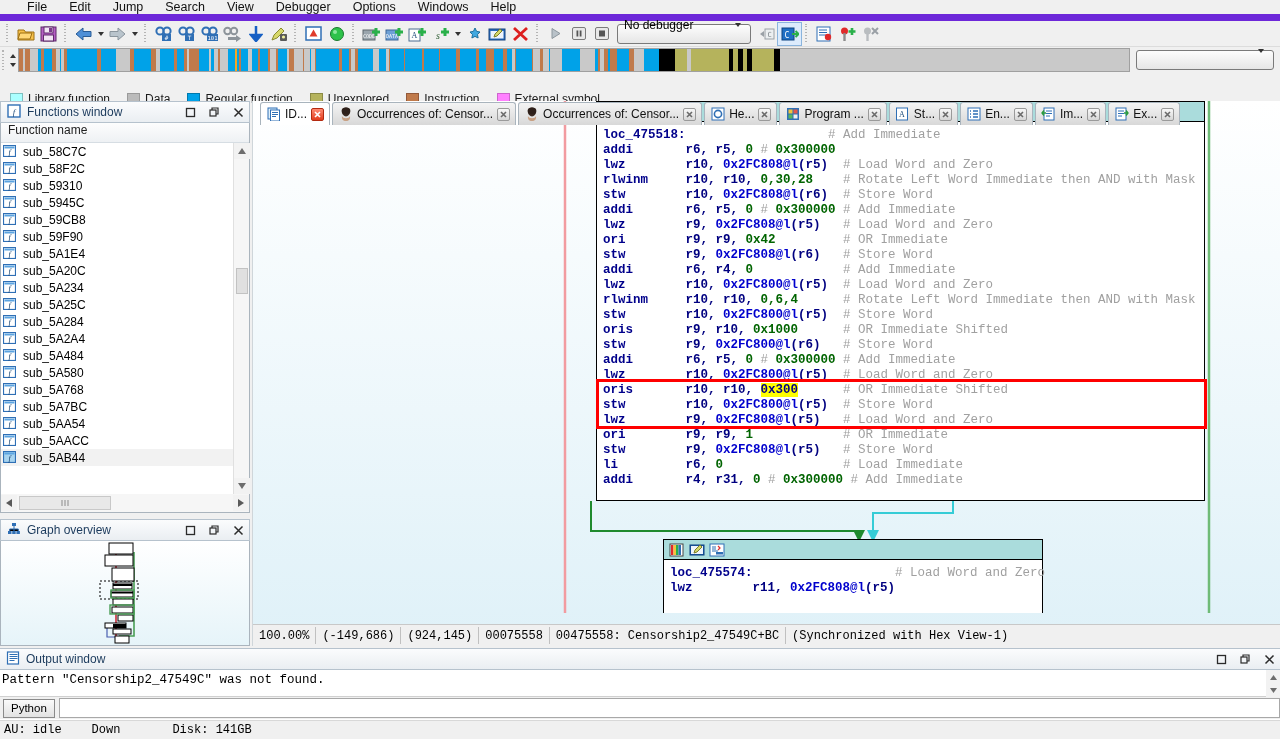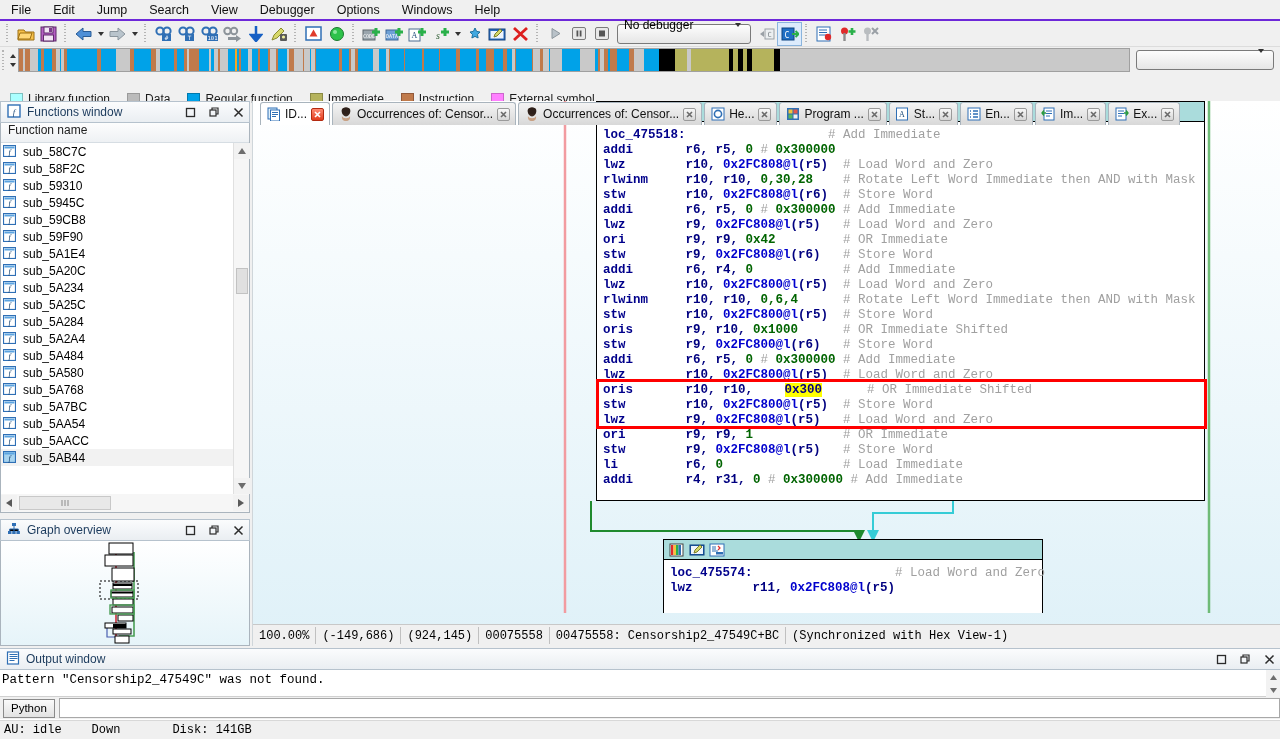--- a/index.html
+++ b/index.html
@@ -10,21 +10,21 @@
     font-family: "Liberation Sans", sans-serif;
     font-size: 12px;
     background: #f0f0f0;
     -webkit-font-smoothing: none;
   }
   #app { position: relative; width: 1280px; height: 739px; background: #f0f0f0; }
 
   
   #menubar {
     height: 21px; background: #f0f0f0; display: flex; align-items: center;
-    padding-left: 0; border-bottom: 2px solid #6d28d9;
+    padding-left: 16px; border-bottom: 7px solid #6d28d9;
   }
   .menu-item { padding: 2px 11px; font-size: 12.5px; color: #111; cursor: default; }
 
   
   #toolbar {
     height: 26px; background: #f0f0f0; display: flex; align-items: center;
     padding: 0 2px; border-bottom: 1px solid #dcdcdc;
   }
   .tb-grip {
     width: 6px; height: 20px; margin: 0 3px;
@@ -128,21 +128,21 @@
   
   .node { position:absolute; background:#ffffff; border:1px solid #000; }
   .node-tb { height: 20px; background:#aadcdc; border-bottom:1px solid #000; display:flex; align-items:center; padding-left:4px; gap:3px;}
   .node-tb-btn { width:17px; height:16px; display:flex; align-items:center; justify-content:center;}
   .code { font-family: "Liberation Mono", monospace; font-size: 12.5px; line-height: 15px; padding: 6px 4px 4px 6px; white-space: pre; }
   .c-mn { color: #00008b; font-weight: 700; }   
   .c-reg { color: #000080; font-weight: 700; }
   .c-num { color: #006400; font-weight: 700; }
   .c-addr { color: #0000cd; font-weight: 700; }
   .c-cmt { color: #a0a0a0; }
-  .c-hl { background: #ffff00; color:#000080; font-weight:700;margin-left:24px; }
+  .c-hl { background: #ffff00; color:#000080; font-weight:700; }
   .red-box { position:absolute; border: 3px solid #ff0000; pointer-events:none; }
 
   
   #outwin { position:absolute; left:0; top:648px; width:1280px; height:72px; background:#fff; }
   #out-title { height:22px; display:flex; align-items:center; padding:0 2px 0 6px; gap:6px;
      background: linear-gradient(180deg,#fbfcfd,#eaeef2); border:1px solid #b6c2cd; border-left:none; border-right:none;}
   #out-title .pt-label { flex:1; color:#1b3a5c; font-size:12px;}
   #out-body { height: 27px; background:#fff; border-bottom:1px solid #d0d0d0; position:relative;}
   #out-text { font-family:"Liberation Mono", monospace; font-size:12.5px; color:#000; padding:3px 0 0 2px; white-space:pre;}
   #out-scroll { position:absolute; right:0; top:0; width:14px; height:27px; background:#f6f6f6; }
@@ -568,21 +568,21 @@
   </div>
 
   <div id="legend">
     <span class="lg-sw" style="background:#aaffff;border:1px solid #7fbfbf"></span>
     <span class="lg-tx">Library function</span>
     <span class="lg-sw" style="background:#bbbbbb;border:1px solid #9a9a9a"></span>
     <span class="lg-tx">Data</span>
     <span class="lg-sw" style="background:#00a2e8;border:1px solid #0079ad"></span>
     <span class="lg-tx">Regular function</span>
     <span class="lg-sw" style="background:#b5b35c;border:1px solid #8b8a45"></span>
-    <span class="lg-tx">Immediate</span>
+    <span class="lg-tx">Unexplored</span>
     <span class="lg-sw" style="background:#c07a4b;border:1px solid #92593a"></span>
     <span class="lg-tx">Instruction</span>
     <span class="lg-sw" style="background:#ff80ff;border:1px solid #cc66cc"></span>
     <span class="lg-tx">External symbol</span>
   </div>
 
   <div id="tabbar">
     <div class="tab active">
       <span class="tab-ico">
         <svg width="14" height="14" viewBox="0 0 14 14">

